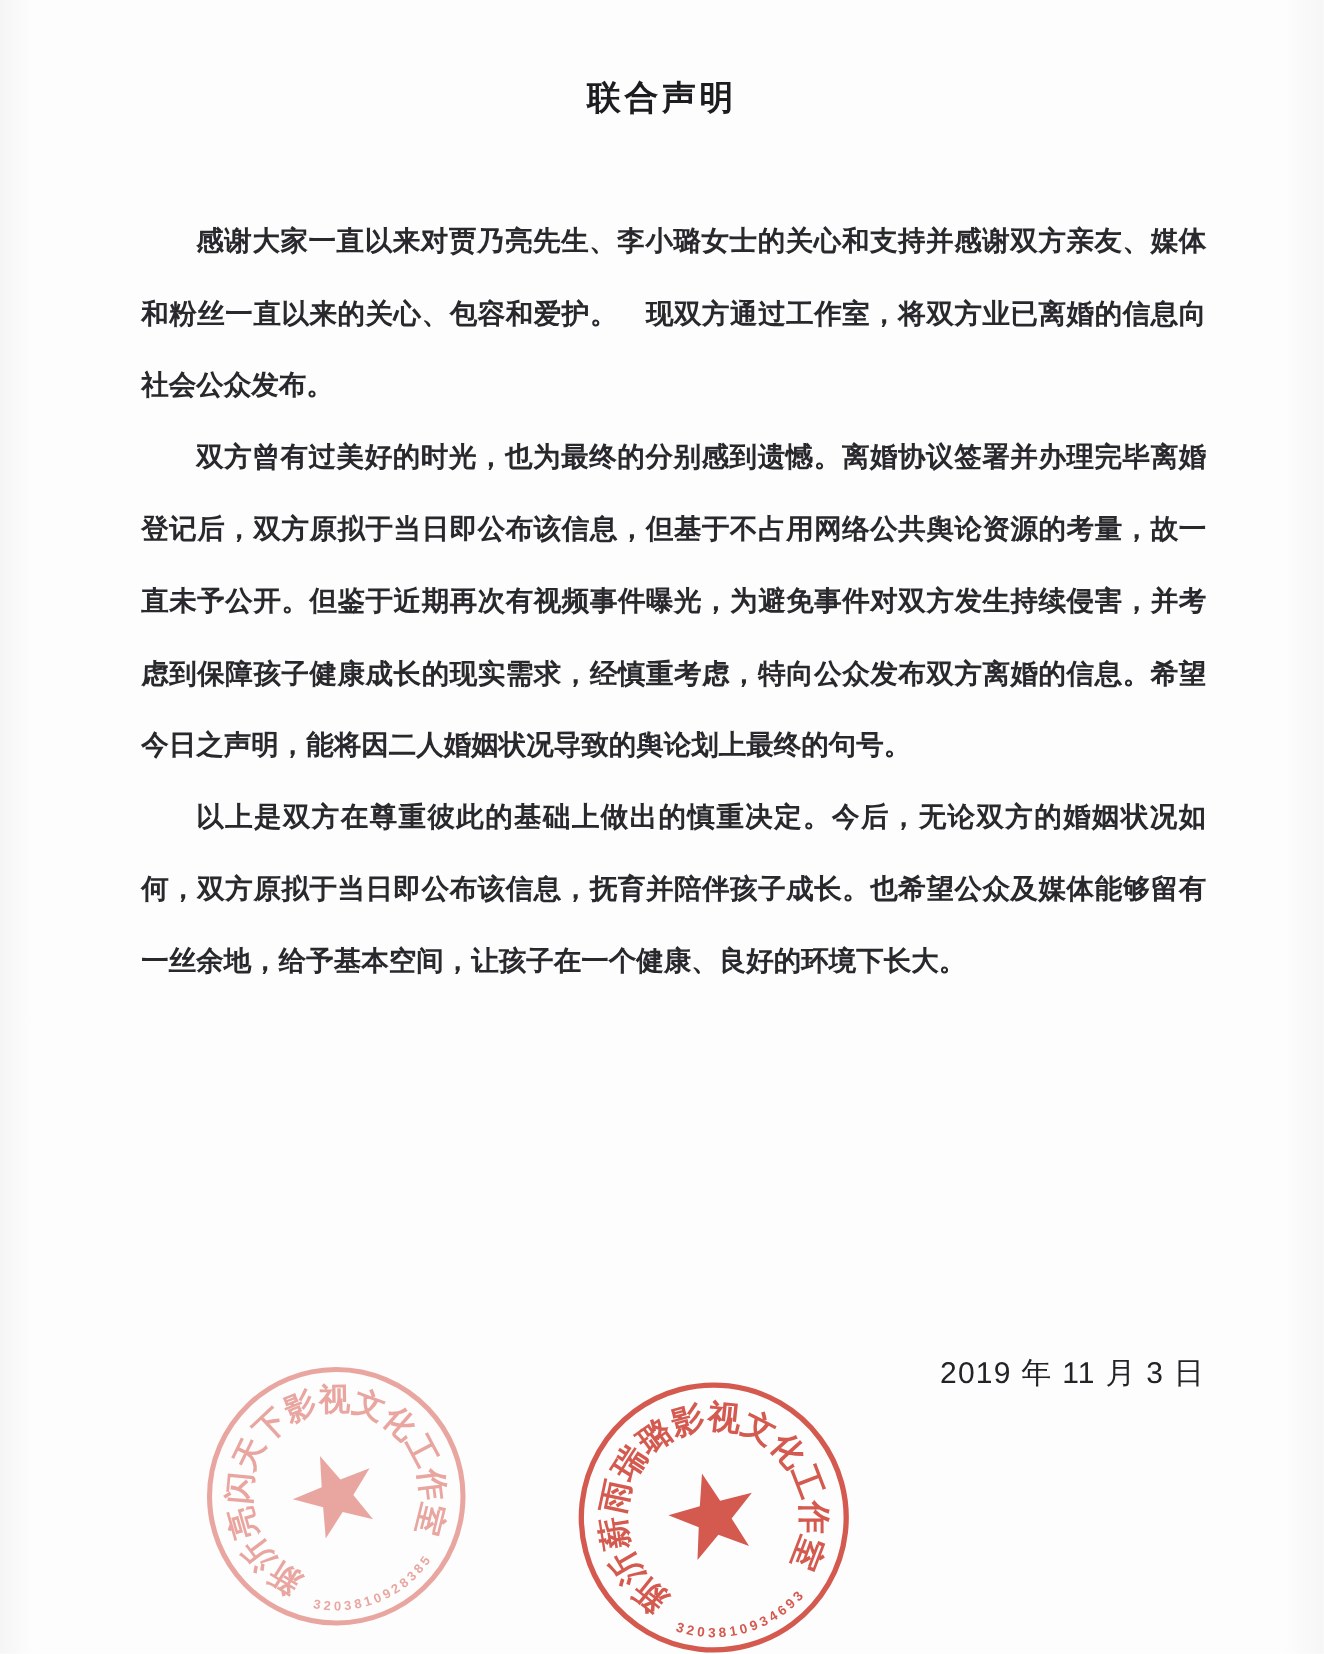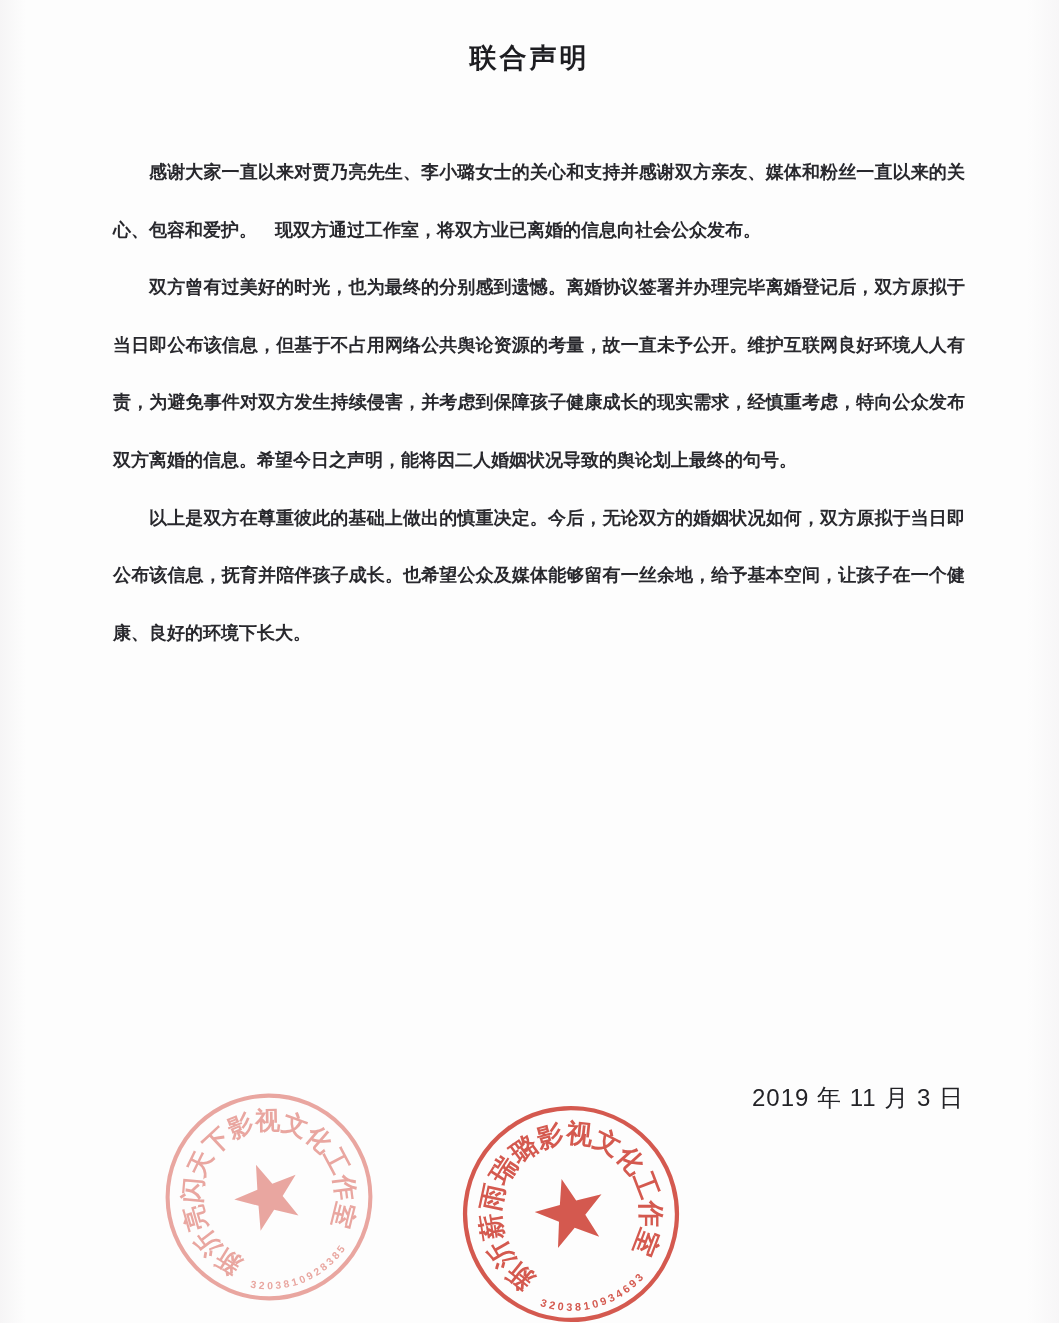--- a/index.html
+++ b/index.html
@@ -14,30 +14,30 @@
     font-family: "Liberation Sans", sans-serif;
     color: #2a2a2e;
     position: relative;
   }
   .page {
     position: absolute;
     inset: 0;
   }
   .title {
     margin: 0;
-    padding-top: 40px;
+    padding-top: 60px;
     text-align: center;
     font-size: 27px;
     font-weight: bold;
     letter-spacing: 3px;
     color: #1d1d21;
   }
   .body-text {
     margin: 68px 94px 0 113px;
-    font-size: 18px;
+    font-size: 22px;
     line-height: 57.6px;
     font-weight: 600;
     text-align: justify;
     word-break: break-all;
     color: #28282d;
   }
   .body-text p {
     margin: 0;
     text-indent: 2em;
   }
@@ -82,21 +82,21 @@
 </style>
 </head>
 <body>
 
 <div class="page">
 
   <h1 class="title">联合声明</h1>
 
   <div class="body-text" id="paragraphs">
       <p>感谢大家一直以来对贾乃亮先生、李小璐女士的关心和支持并感谢双方亲友、媒体和粉丝一直以来的关心、包容和爱护。　现双方通过工作室，将双方业已离婚的信息向社会公众发布。</p>
-      <p>双方曾有过美好的时光，也为最终的分别感到遗憾。离婚协议签署并办理完毕离婚登记后，双方原拟于当日即公布该信息，但基于不占用网络公共舆论资源的考量，故一直未予公开。维护互联网良好环境人人有责，为避免事件对双方发生持续侵害，并考虑到保障孩子健康成长的现实需求，经慎重考虑，特向公众发布双方离婚的信息。希望今日之声明，能将因二人婚姻状况导致的舆论划上最终的句号。</p>
+      <p>双方曾有过美好的时光，也为最终的分别感到遗憾。离婚协议签署并办理完毕离婚登记后，双方原拟于当日即公布该信息，但基于不占用网络公共舆论资源的考量，故一直未予公开。但鉴于近期再次有视频事件曝光，为避免事件对双方发生持续侵害，并考虑到保障孩子健康成长的现实需求，经慎重考虑，特向公众发布双方离婚的信息。希望今日之声明，能将因二人婚姻状况导致的舆论划上最终的句号。</p>
       <p>以上是双方在尊重彼此的基础上做出的慎重决定。今后，无论双方的婚姻状况如何，双方原拟于当日即公布该信息，抚育并陪伴孩子成长。也希望公众及媒体能够留有一丝余地，给予基本空间，让孩子在一个健康、良好的环境下长大。</p>
     </div>
 
   <div class="bottom-section">
     <div class="date">2019 年 11 月 3 日</div>
 
     <div class="stamp stamp-left" id="stamp-0">
         <svg viewBox="0 0 300 300" style="opacity: 0.62;">
           <g transform="rotate(-22 150 150)">
             <circle cx="150" cy="150" r="137" fill="none" stroke="#dd7268" stroke-width="5.5"></circle>

